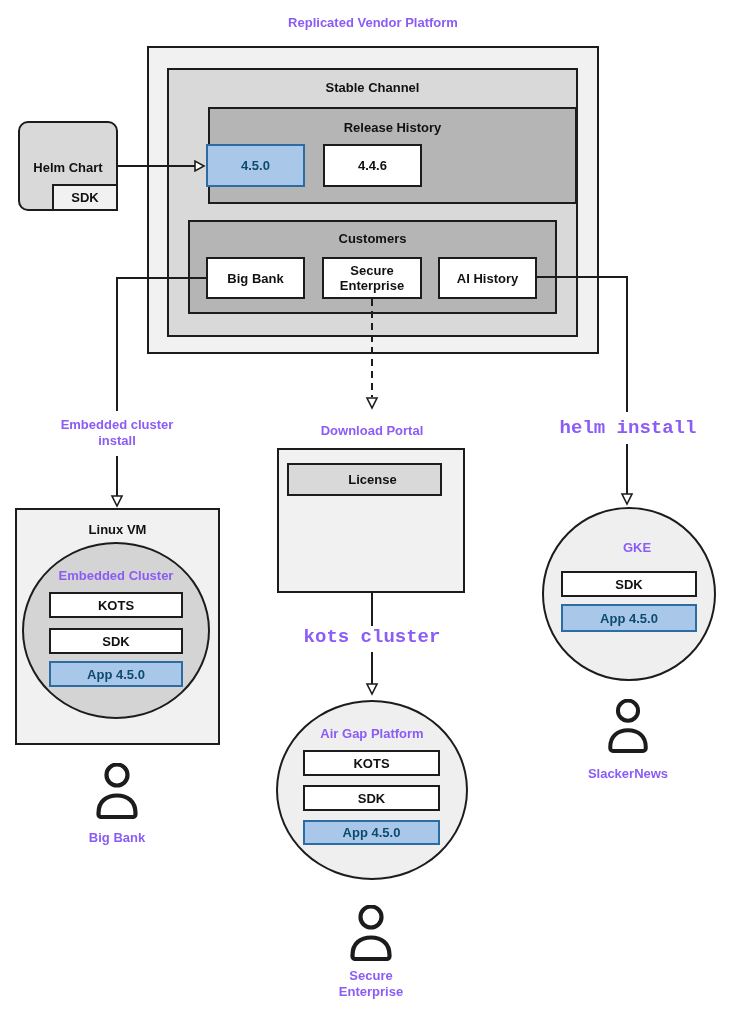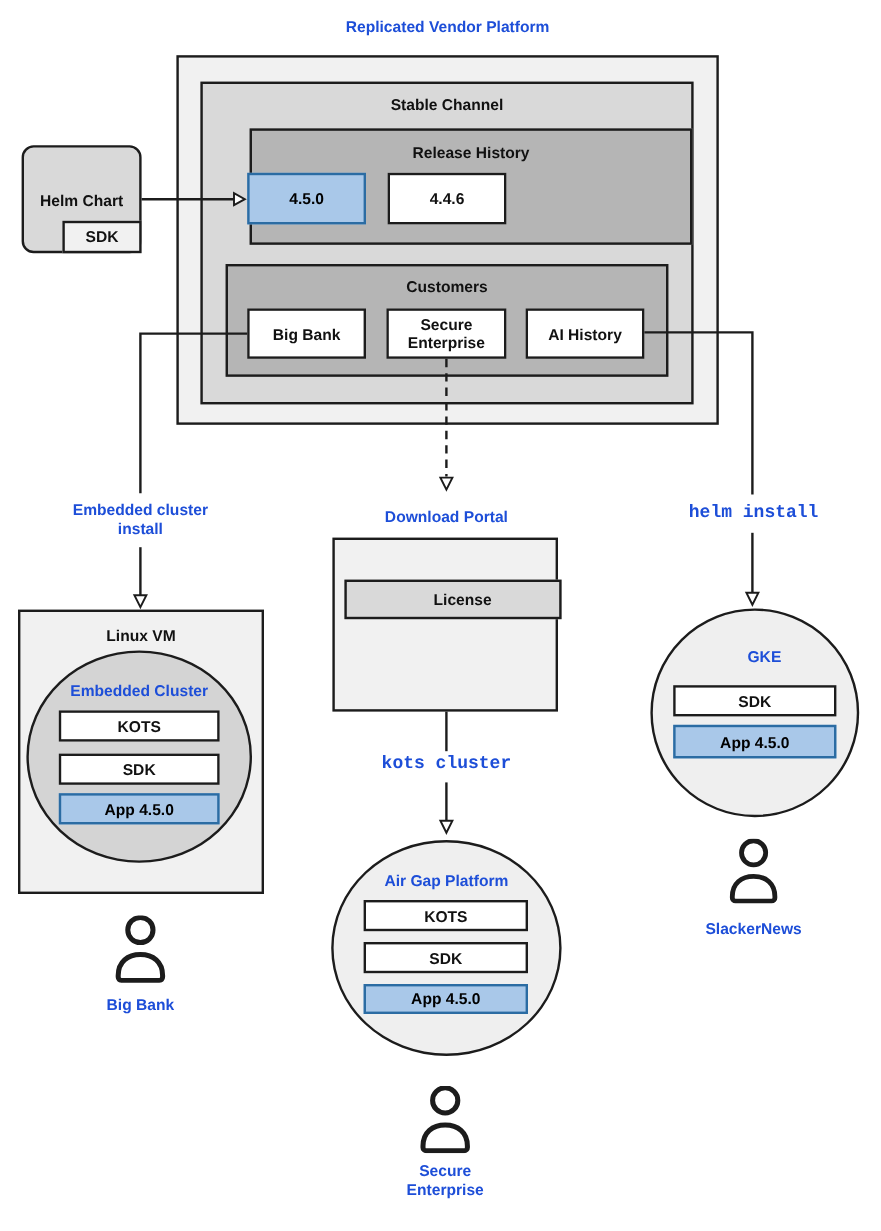--- a/index.html
+++ b/index.html
@@ -11,34 +11,34 @@
   .box {
     position:absolute; box-sizing:border-box;
     border:2px solid #1c1c1c;
   }
   .center {
     display:flex; align-items:center; justify-content:center;
     text-align:center; font-weight:bold; font-size:13px; line-height:15px;
   }
   .lbl {
     position:absolute; font-weight:bold; font-size:13px; line-height:16px;
-    text-align:center; white-space:pre-line; color:#1d4ed8;
+    text-align:center; white-space:pre-line; color:#8b5cf6;
   }
   .mono {
     font-family:"Liberation Mono","DejaVu Sans Mono",monospace;
-    font-size:15px; font-weight:bold;
+    font-size:19px; font-weight:bold;
   }
   .g1 { background:#f1f1f1; }     
   .g2 { background:#d9d9d9; }     
   .g3 { background:#b5b5b5; }     
   .circle { border-radius:50%; background:#efefef; }
   .ec-circle { border-radius:50%; background:#d4d4d4; }
   .white { background:#ffffff; }
   .hl {
-    background:#a9c8e9; border-color:#2b6ca3; color:#000000;
+    background:#a9c8e9; border-color:#2b6ca3; color:#0c4a6e;
   }
   .toplabel { position:absolute; left:0; right:0; text-align:center;
     font-weight:bold; font-size:13px; }
   svg.lines { position:absolute; left:0; top:0; z-index:6; pointer-events:none; }
   .person { position:absolute; z-index:2; }
 </style>
 </head>
 <body>
 
 <div id="stage">
@@ -84,21 +84,21 @@
   <div class="box white center" style="left:49px; top:628px; width:134px; height:26px;">SDK</div>
   <div class="box hl center" style="left:49px; top:661px; width:134px; height:26px;">App 4.5.0</div>
 
   <svg class="person" style="left:93px; top:763px;" width="48" height="56" viewBox="0 0 48 56">
     <circle cx="24" cy="12" r="10.5" fill="none" stroke="#1c1c1c" stroke-width="4.2"></circle>
     <path d="M5.5 50 c0-11.5 8-17.5 18.5-17.5 s18.5 6 18.5 17.5 v1.2 a2.8 2.8 0 0 1 -2.8 2.8 h-31.4 a2.8 2.8 0 0 1 -2.8 -2.8 z" fill="none" stroke="#1c1c1c" stroke-width="4.2" stroke-linejoin="round"></path>
   </svg>
   <div class="lbl" style="left:67px; top:830px; width:100px;">Big Bank</div>
 
   <div class="box g1" style="left:277px; top:448px; width:188px; height:145px;"></div>
-  <div class="box g2 center" style="left:287px; top:483px; width:181px; height:33px;padding-left:16px;">License</div>
+  <div class="box g2 center" style="left:287px; top:463px; width:155px; height:33px;padding-left:16px;">License</div>
 
   <div class="box circle" style="left:276px; top:700px; width:192px; height:180px;"></div>
   <div class="lbl" style="left:291px; top:726px; width:162px;">Air Gap Platform</div>
   <div class="box white center" style="left:303px; top:750px; width:137px; height:26px;">KOTS</div>
   <div class="box white center" style="left:303px; top:785px; width:137px; height:26px;">SDK</div>
   <div class="box hl center" style="left:303px; top:820px; width:137px; height:25px;">App 4.5.0</div>
 
   <svg class="person" style="left:347px; top:905px;" width="48" height="56" viewBox="0 0 48 56">
     <circle cx="24" cy="12" r="10.5" fill="none" stroke="#1c1c1c" stroke-width="4.2"></circle>
     <path d="M5.5 50 c0-11.5 8-17.5 18.5-17.5 s18.5 6 18.5 17.5 v1.2 a2.8 2.8 0 0 1 -2.8 2.8 h-31.4 a2.8 2.8 0 0 1 -2.8 -2.8 z" fill="none" stroke="#1c1c1c" stroke-width="4.2" stroke-linejoin="round"></path>

